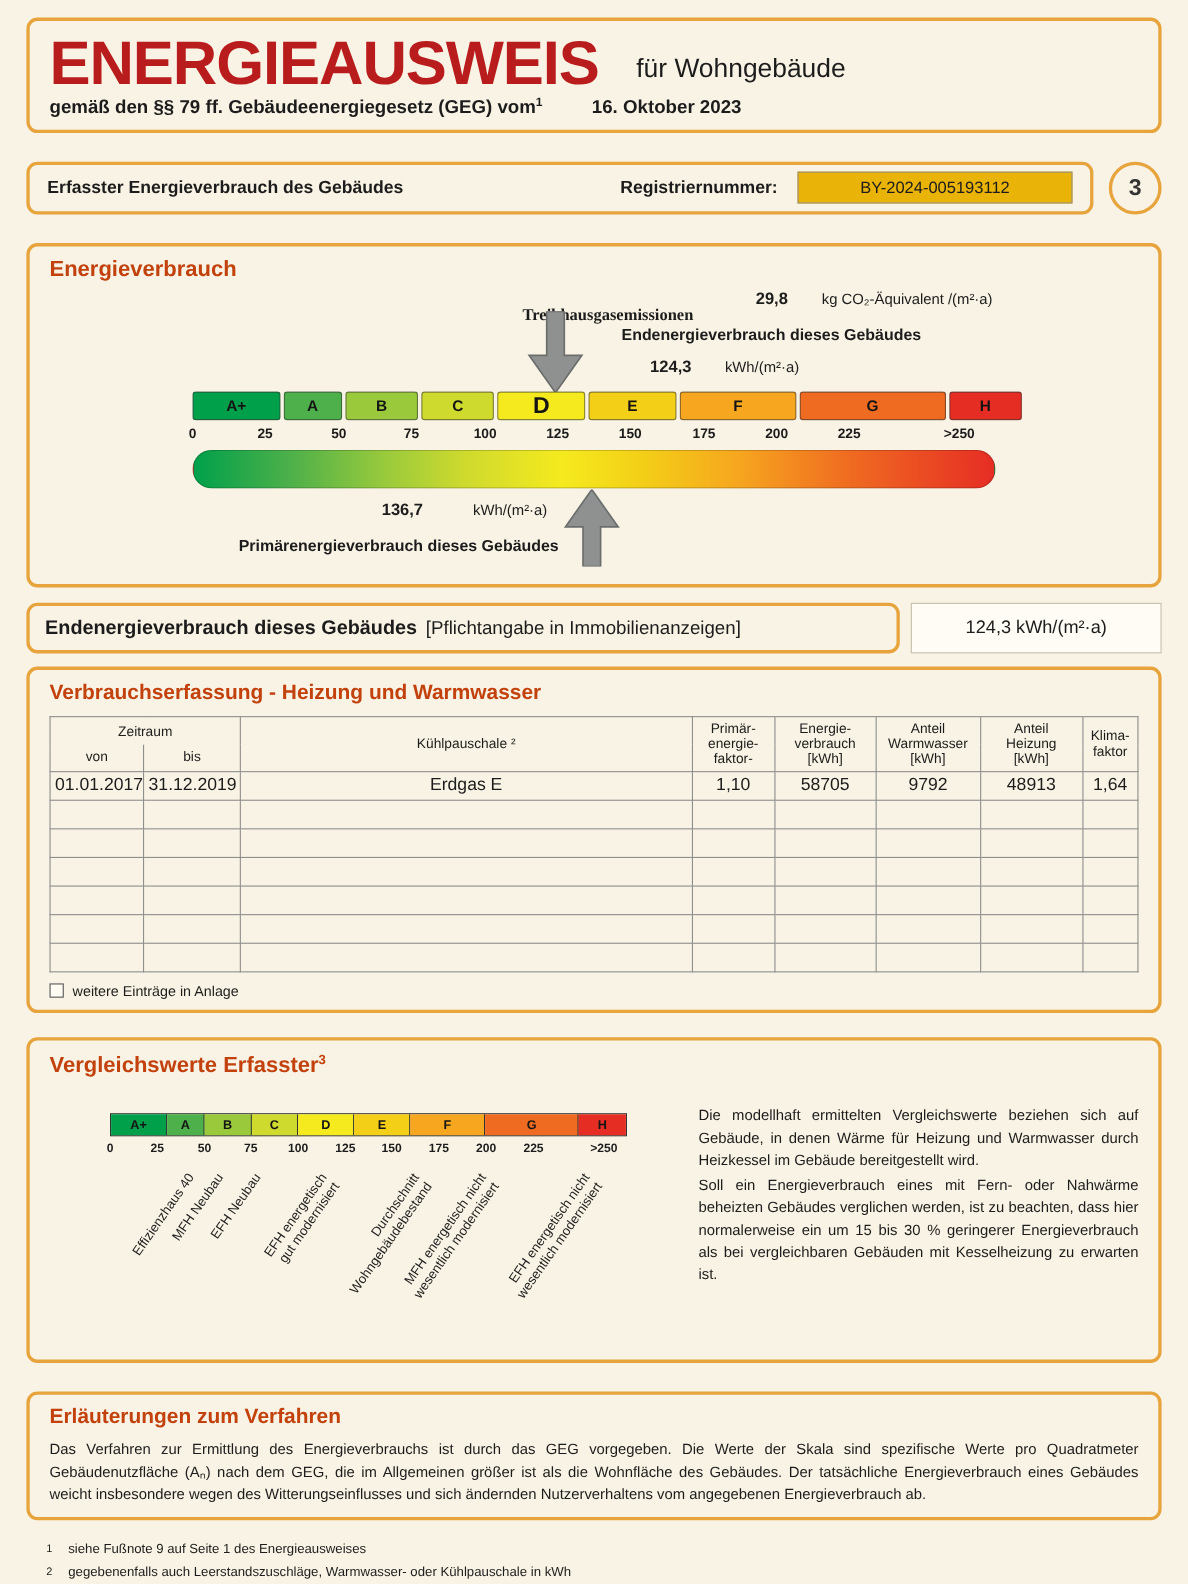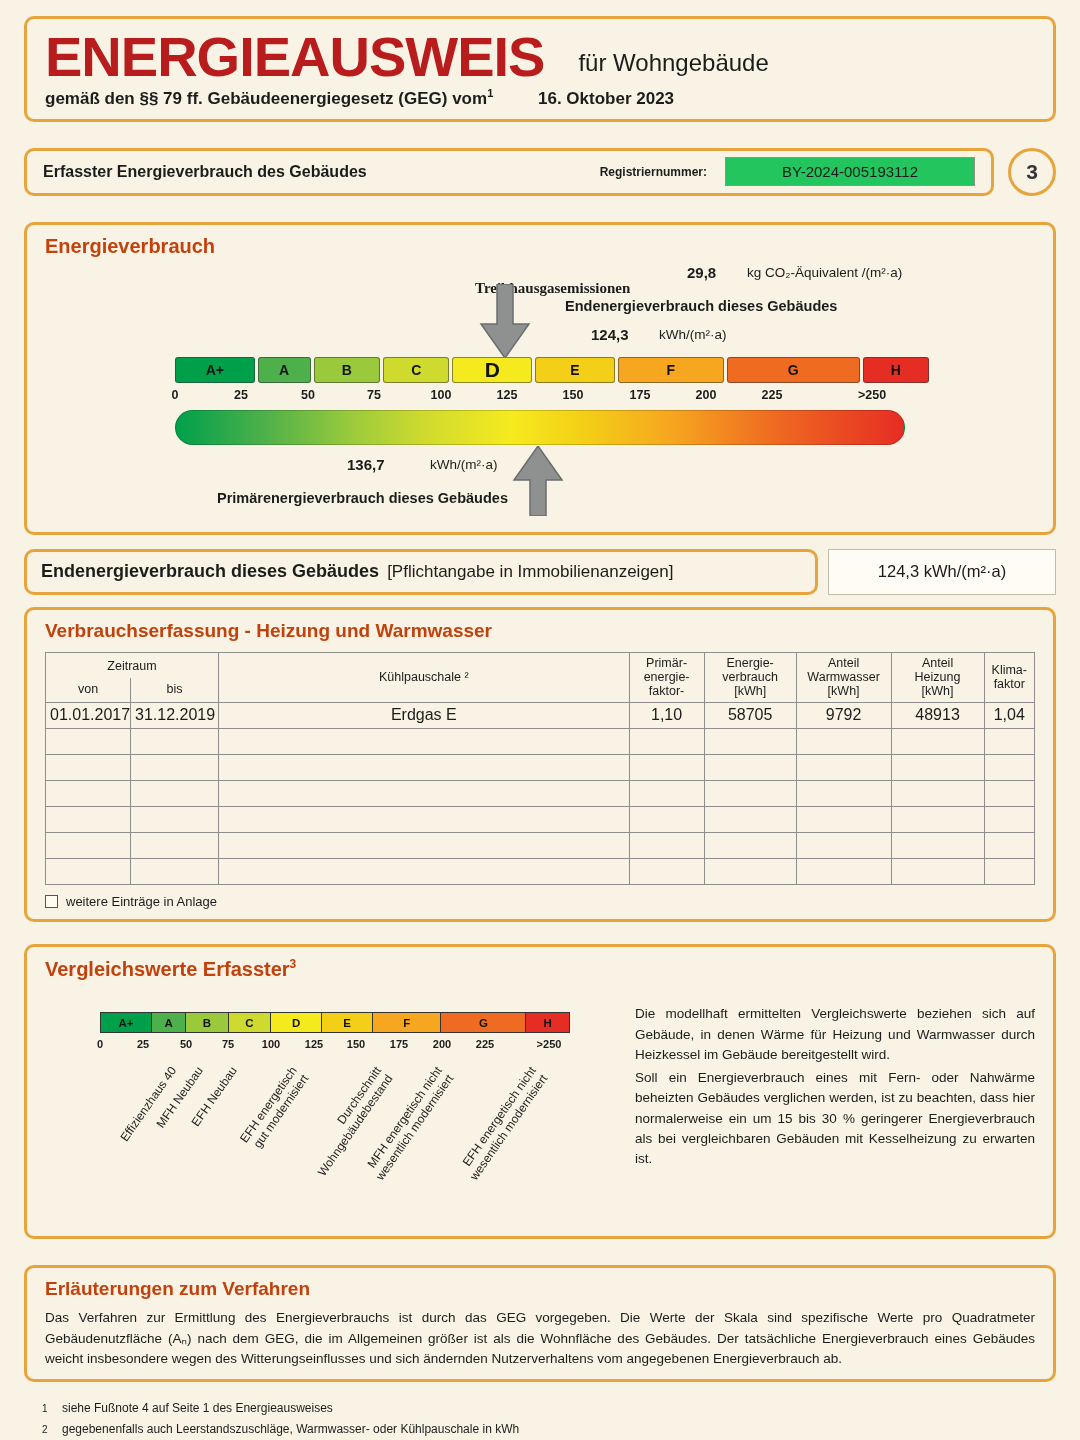--- a/index.html
+++ b/index.html
@@ -19,22 +19,22 @@
   .hdr-title { font-size:56px; font-weight:900; letter-spacing:-1px; line-height:1; color:#b91c1c; }
   .hdr-sub { font-size:24px; font-weight:normal; padding-bottom:8px; }
   .hdr-law { font-size:17px; font-weight:600; margin-top:2px; }
   .hdr-law sup { font-size:11px; }
   .hdr-date { margin-left:40px; font-weight:700; }
 
   
   .reg-row { display:flex; align-items:center; gap:14px; margin-top:26px; }
   .reg-bar { flex:1; display:flex; align-items:center; height:48px; padding:0 16px; }
   .reg-label { font-weight:bold; font-size:16px; }
-  .reg-key { font-weight:bold; font-size:12px; margin-left:auto; margin-right:18px; }
-  .reg-field { background:#22c55e; border:1px solid #97917f; padding:5px 10px; font-size:15px; min-width:250px; text-align:center; }
+  .reg-key { font-weight:bold; font-size:16px; margin-left:auto; margin-right:18px; }
+  .reg-field { background:#eab308; border:1px solid #97917f; padding:5px 10px; font-size:15px; min-width:250px; text-align:center; }
   .page-circle { width:48px; height:48px; border:3px solid #e8a43c; border-radius:50%;
     display:flex; align-items:center; justify-content:center; font-size:21px; font-weight:bold; color:#333; flex:0 0 auto; }
 
   
   .section { margin-top:26px; }
   .sec-title { font-size:20px; font-weight:bold; color:#c2410c; }
 
   
   .diagram { position:relative; height:258px; margin-top:6px; }
   .abs { position:absolute; }
@@ -213,21 +213,21 @@
     </thead>
     <tbody>
       <tr>
         <td>01.01.2017</td>
         <td>31.12.2019</td>
         <td>Erdgas E</td>
         <td>1,10</td>
         <td>58705</td>
         <td>9792</td>
         <td>48913</td>
-        <td>1,04</td>
+        <td>1,64</td>
       </tr>
       <tr>
           <td></td>
           <td></td>
           <td></td>
           <td></td>
           <td></td>
           <td></td>
           <td></td>
           <td></td>
@@ -339,20 +339,20 @@
 </div>
 
 <div class="obox section">
   <div class="sec-title" style="font-size:19px;">Erläuterungen zum Verfahren</div>
   <div class="exp-text">Das Verfahren zur Ermittlung des Energieverbrauchs ist durch das GEG vorgegeben. Die Werte der Skala sind spezifische Werte pro Quadratmeter Gebäudenutzfläche (Aₙ) nach dem GEG, die im Allgemeinen größer ist als die Wohnfläche des Gebäudes. Der tatsächliche Energieverbrauch eines Gebäudes weicht insbesondere wegen des Witterungseinflusses und sich ändernden Nutzerverhaltens vom angegebenen Energieverbrauch ab.</div>
 </div>
 
 <div class="footnotes">
   <div class="footnote">
     <span class="fn-sup">1</span>
-    <span>siehe Fußnote 4 auf Seite 1 des Energieausweises</span>
+    <span>siehe Fußnote 9 auf Seite 1 des Energieausweises</span>
   </div>
   <div class="footnote">
     <span class="fn-sup">2</span>
     <span>gegebenenfalls auch Leerstandszuschläge, Warmwasser- oder Kühlpauschale in kWh</span>
   </div>
 
 </div>
 
 </body></html>

